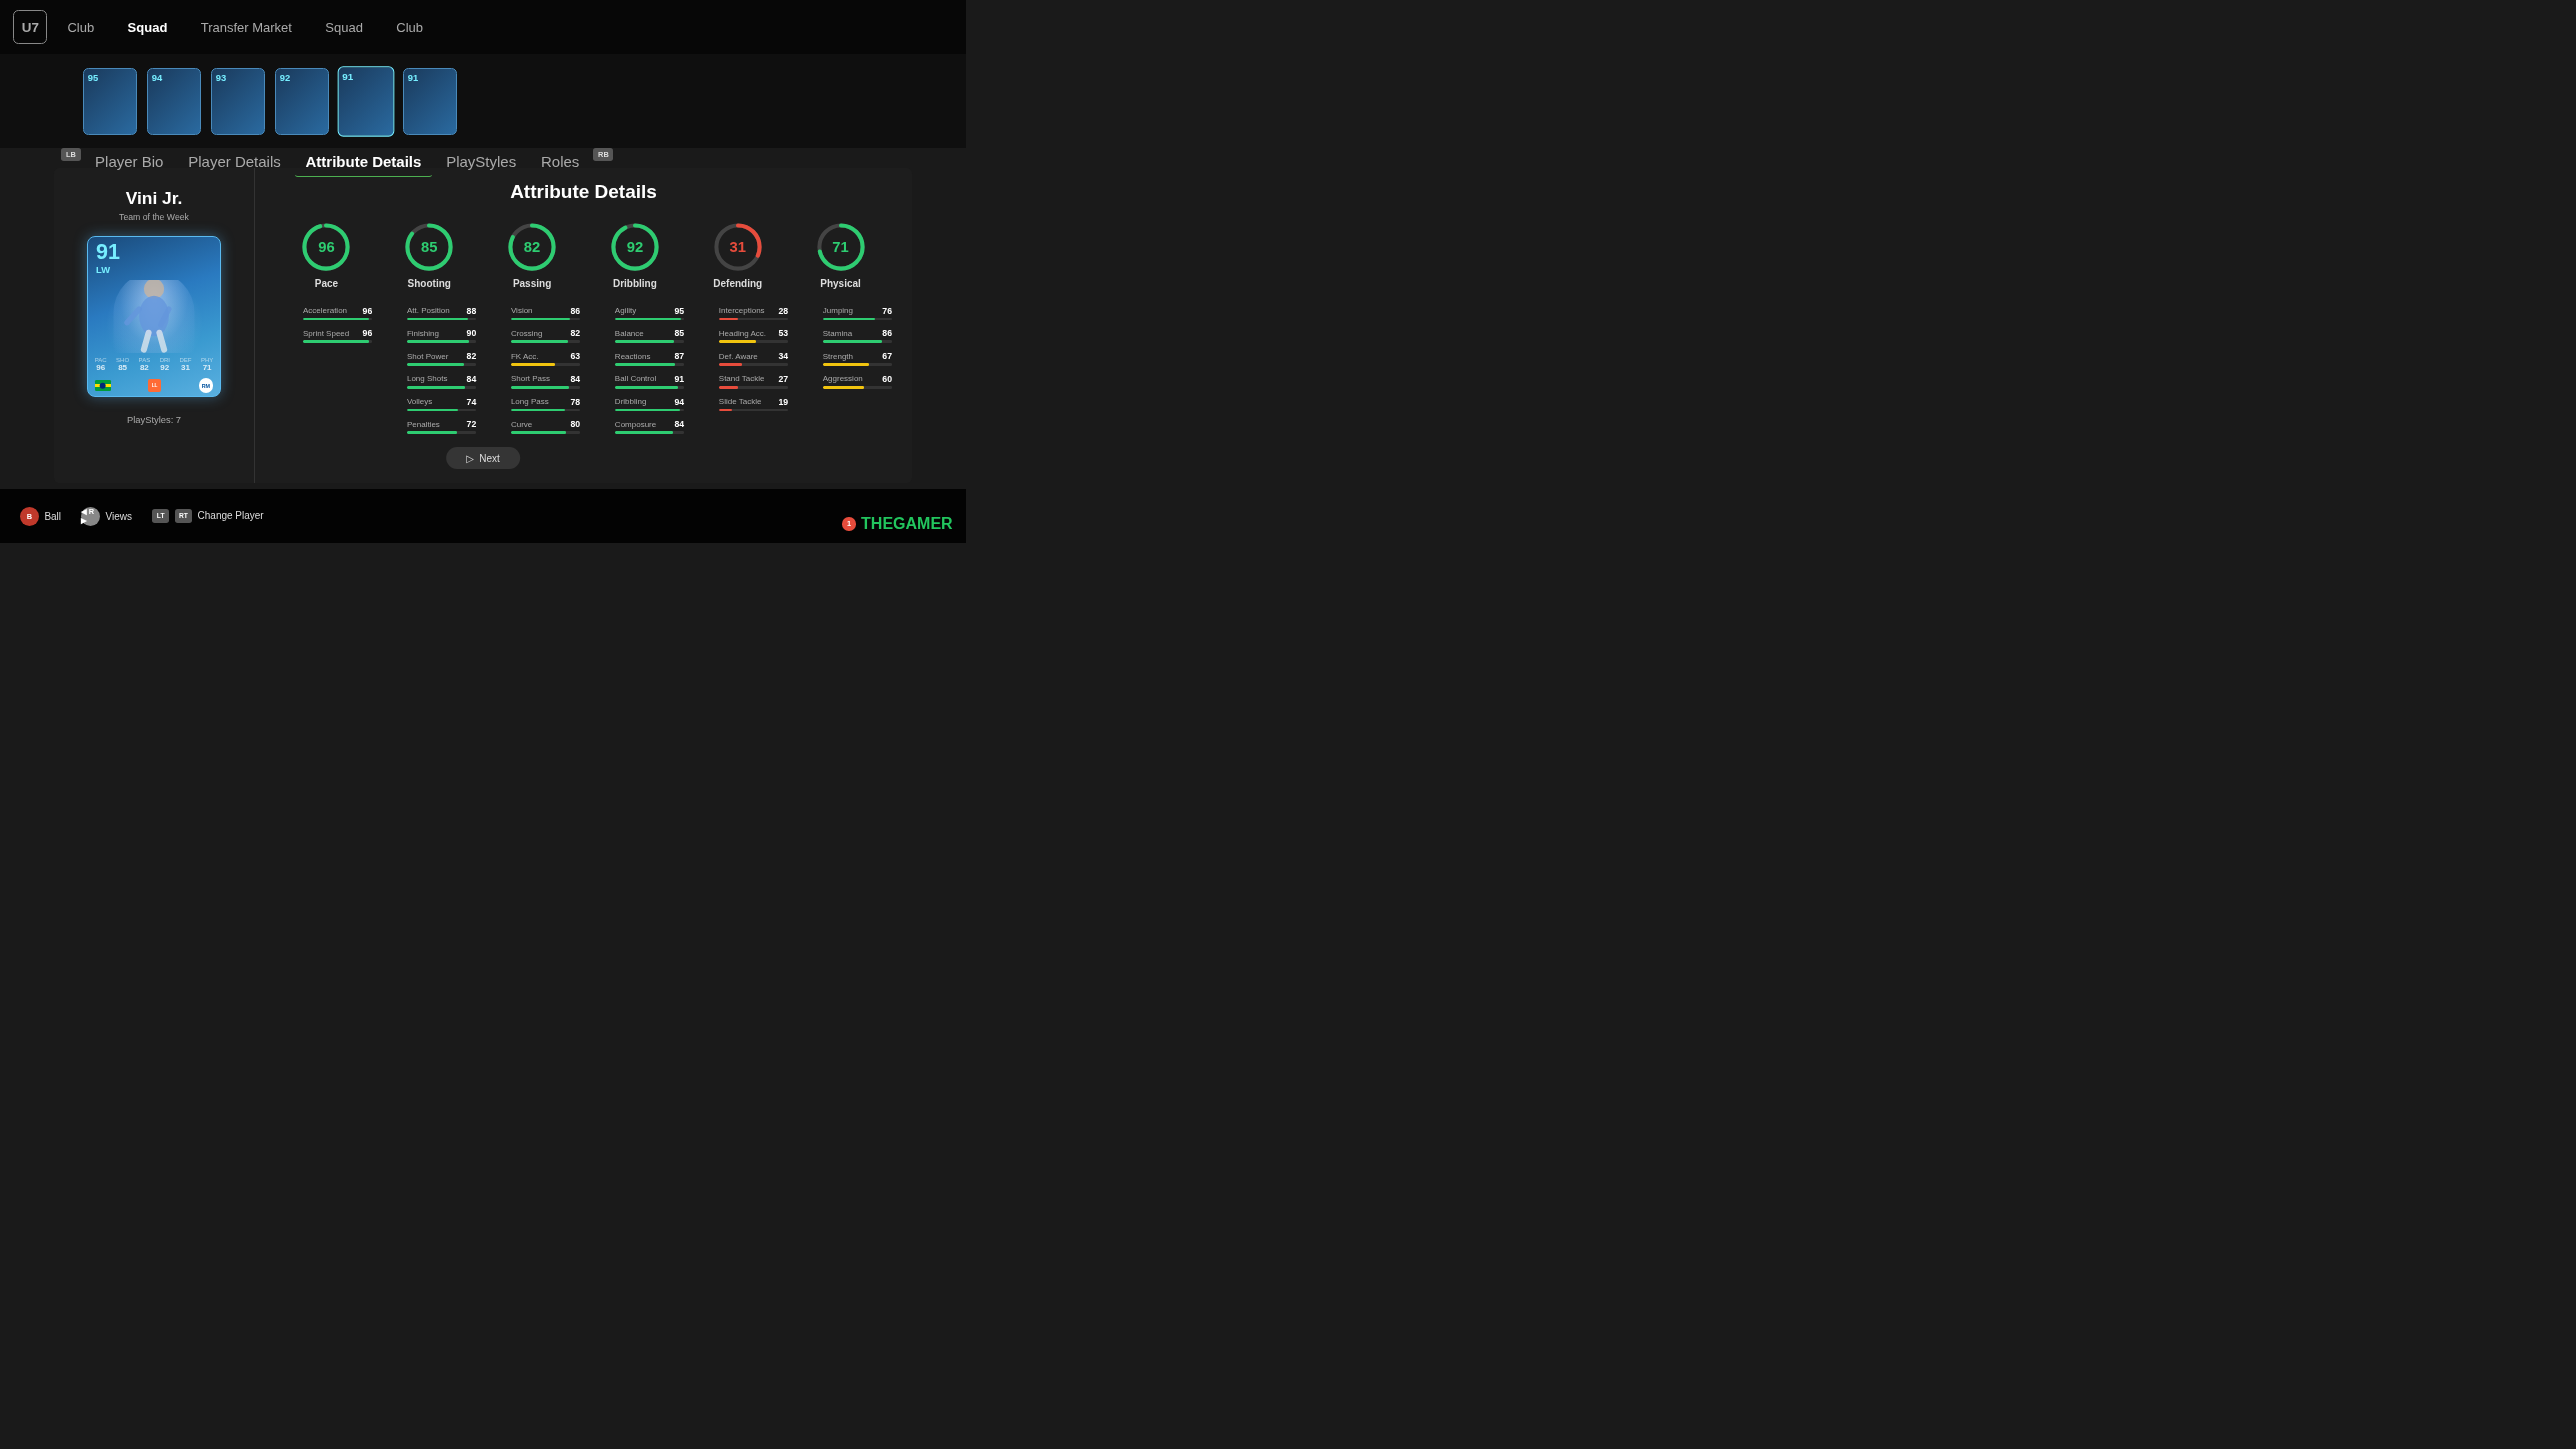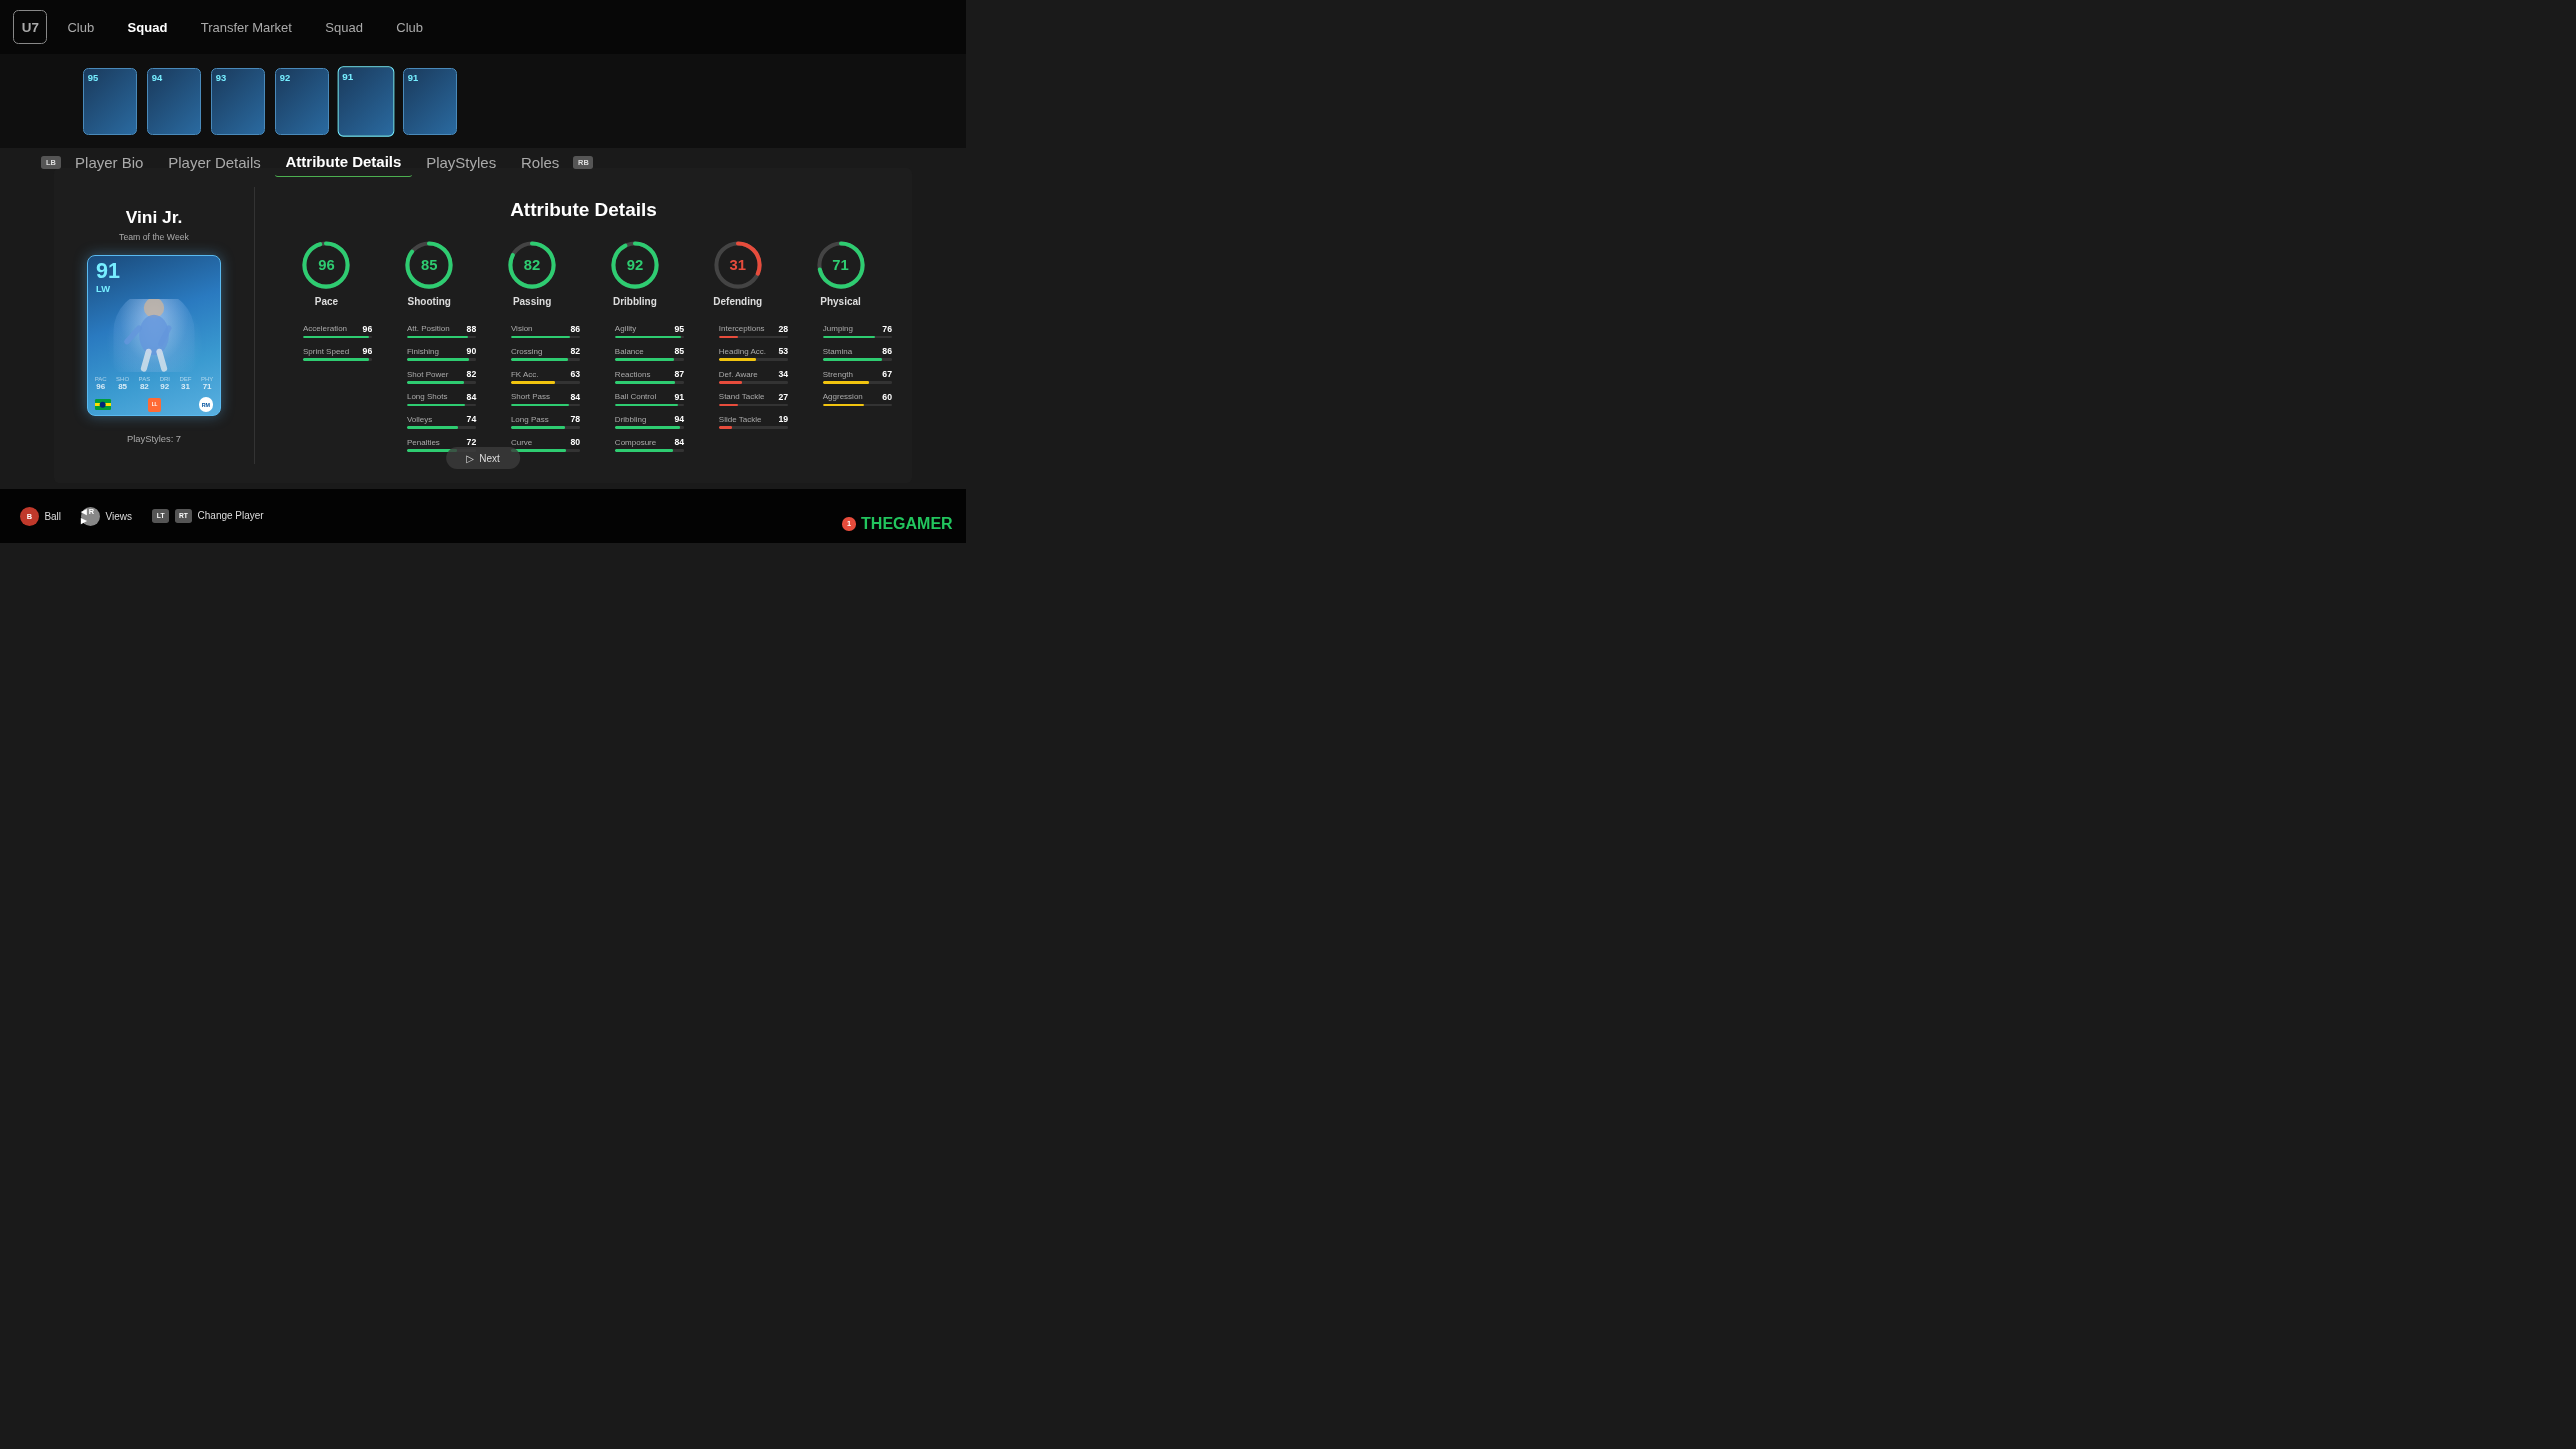--- a/index.html
+++ b/index.html
@@ -99,23 +99,22 @@
       top: 3.4px;
       left: 3.4px;
       font-size: 9.4px;
       font-weight: bold;
     }
 
     
     .tab-nav {
       position: absolute;
       top: 148px;
-      left: 41px;
-      display: flex;
-      align-items: center;
+      left: 61px;
+      display: flex;
       gap: 3.4px;
       z-index: 10;
     }
 
     .tab-btn {
       padding: 5.4px 10.7px;
       font-size: 15px;
       color: #aaa;
       cursor: pointer;
       border-radius: 2.7px;
@@ -144,21 +143,20 @@
     .main-content {
       position: absolute;
       top: 168px;
       left: 54px;
       right: 54px;
       bottom: 60px;
       display: flex;
       background: rgba(30,30,30,0.95);
       border-radius: 5.4px;
       overflow: hidden;
-      align-items: center;
     }
 
     
     .left-panel {
       width: 201px;
       min-width: 201px;
       display: flex;
       flex-direction: column;
       align-items: center;
       padding: 20px 13.4px;

